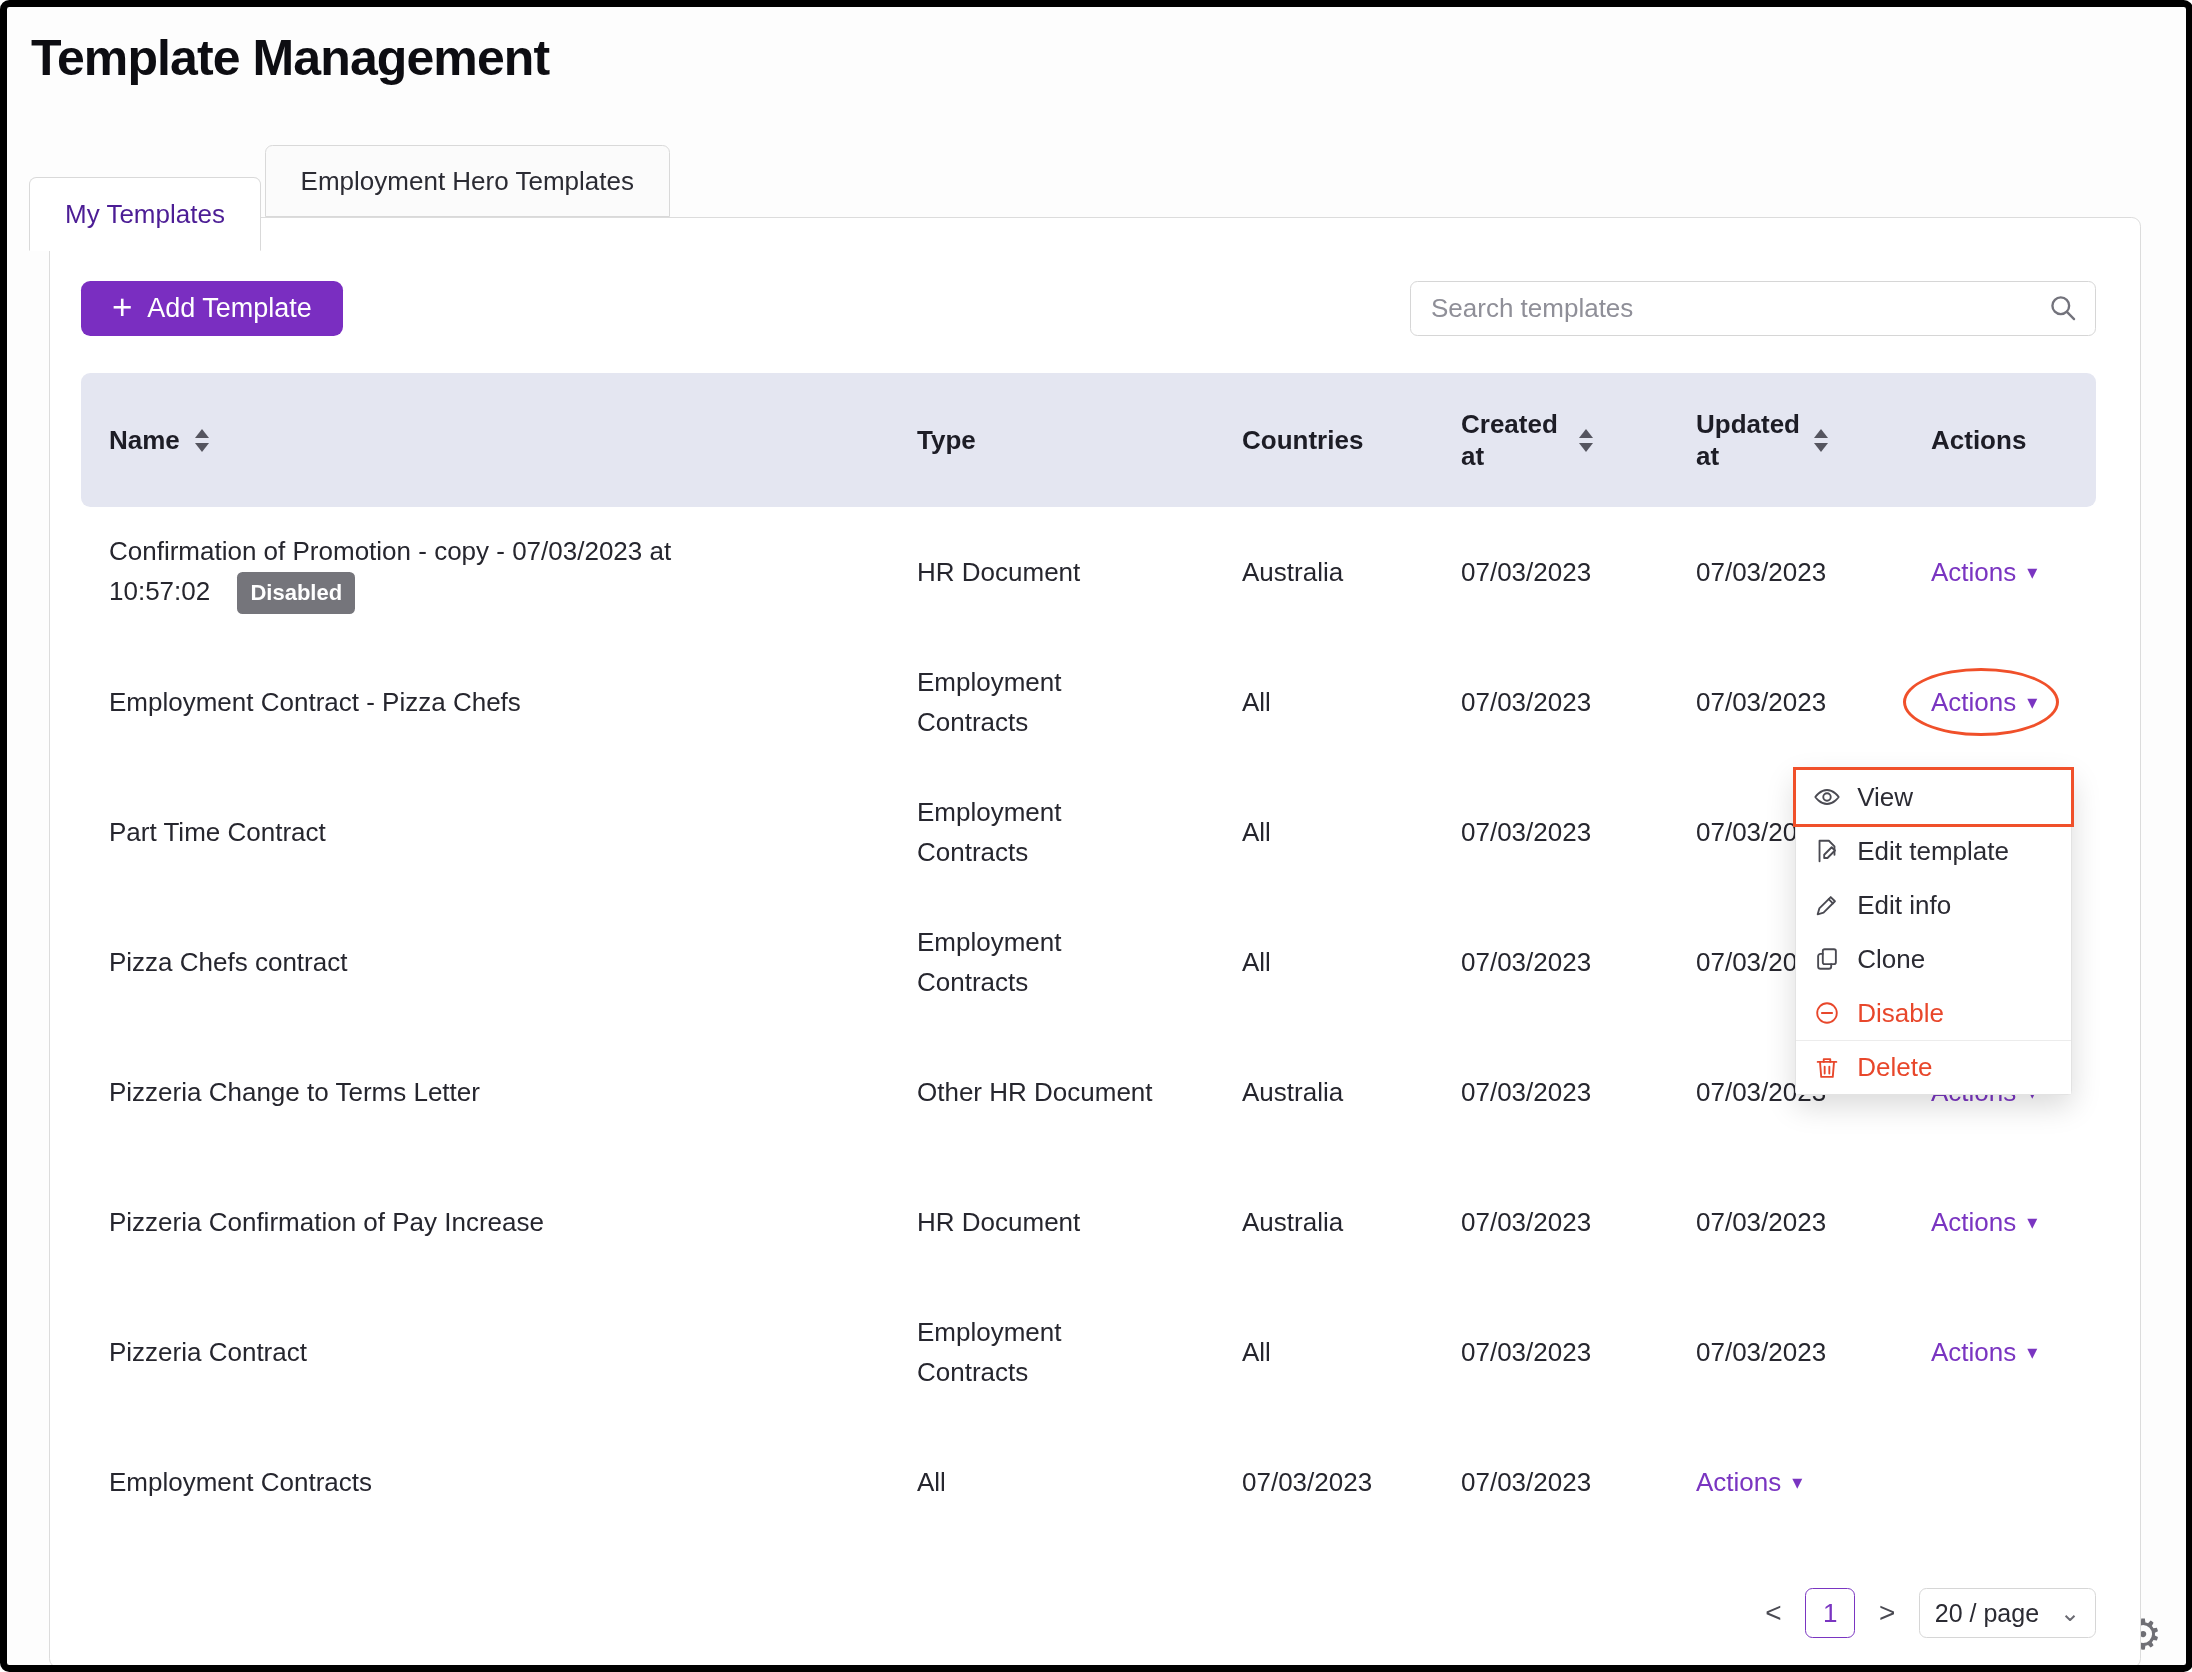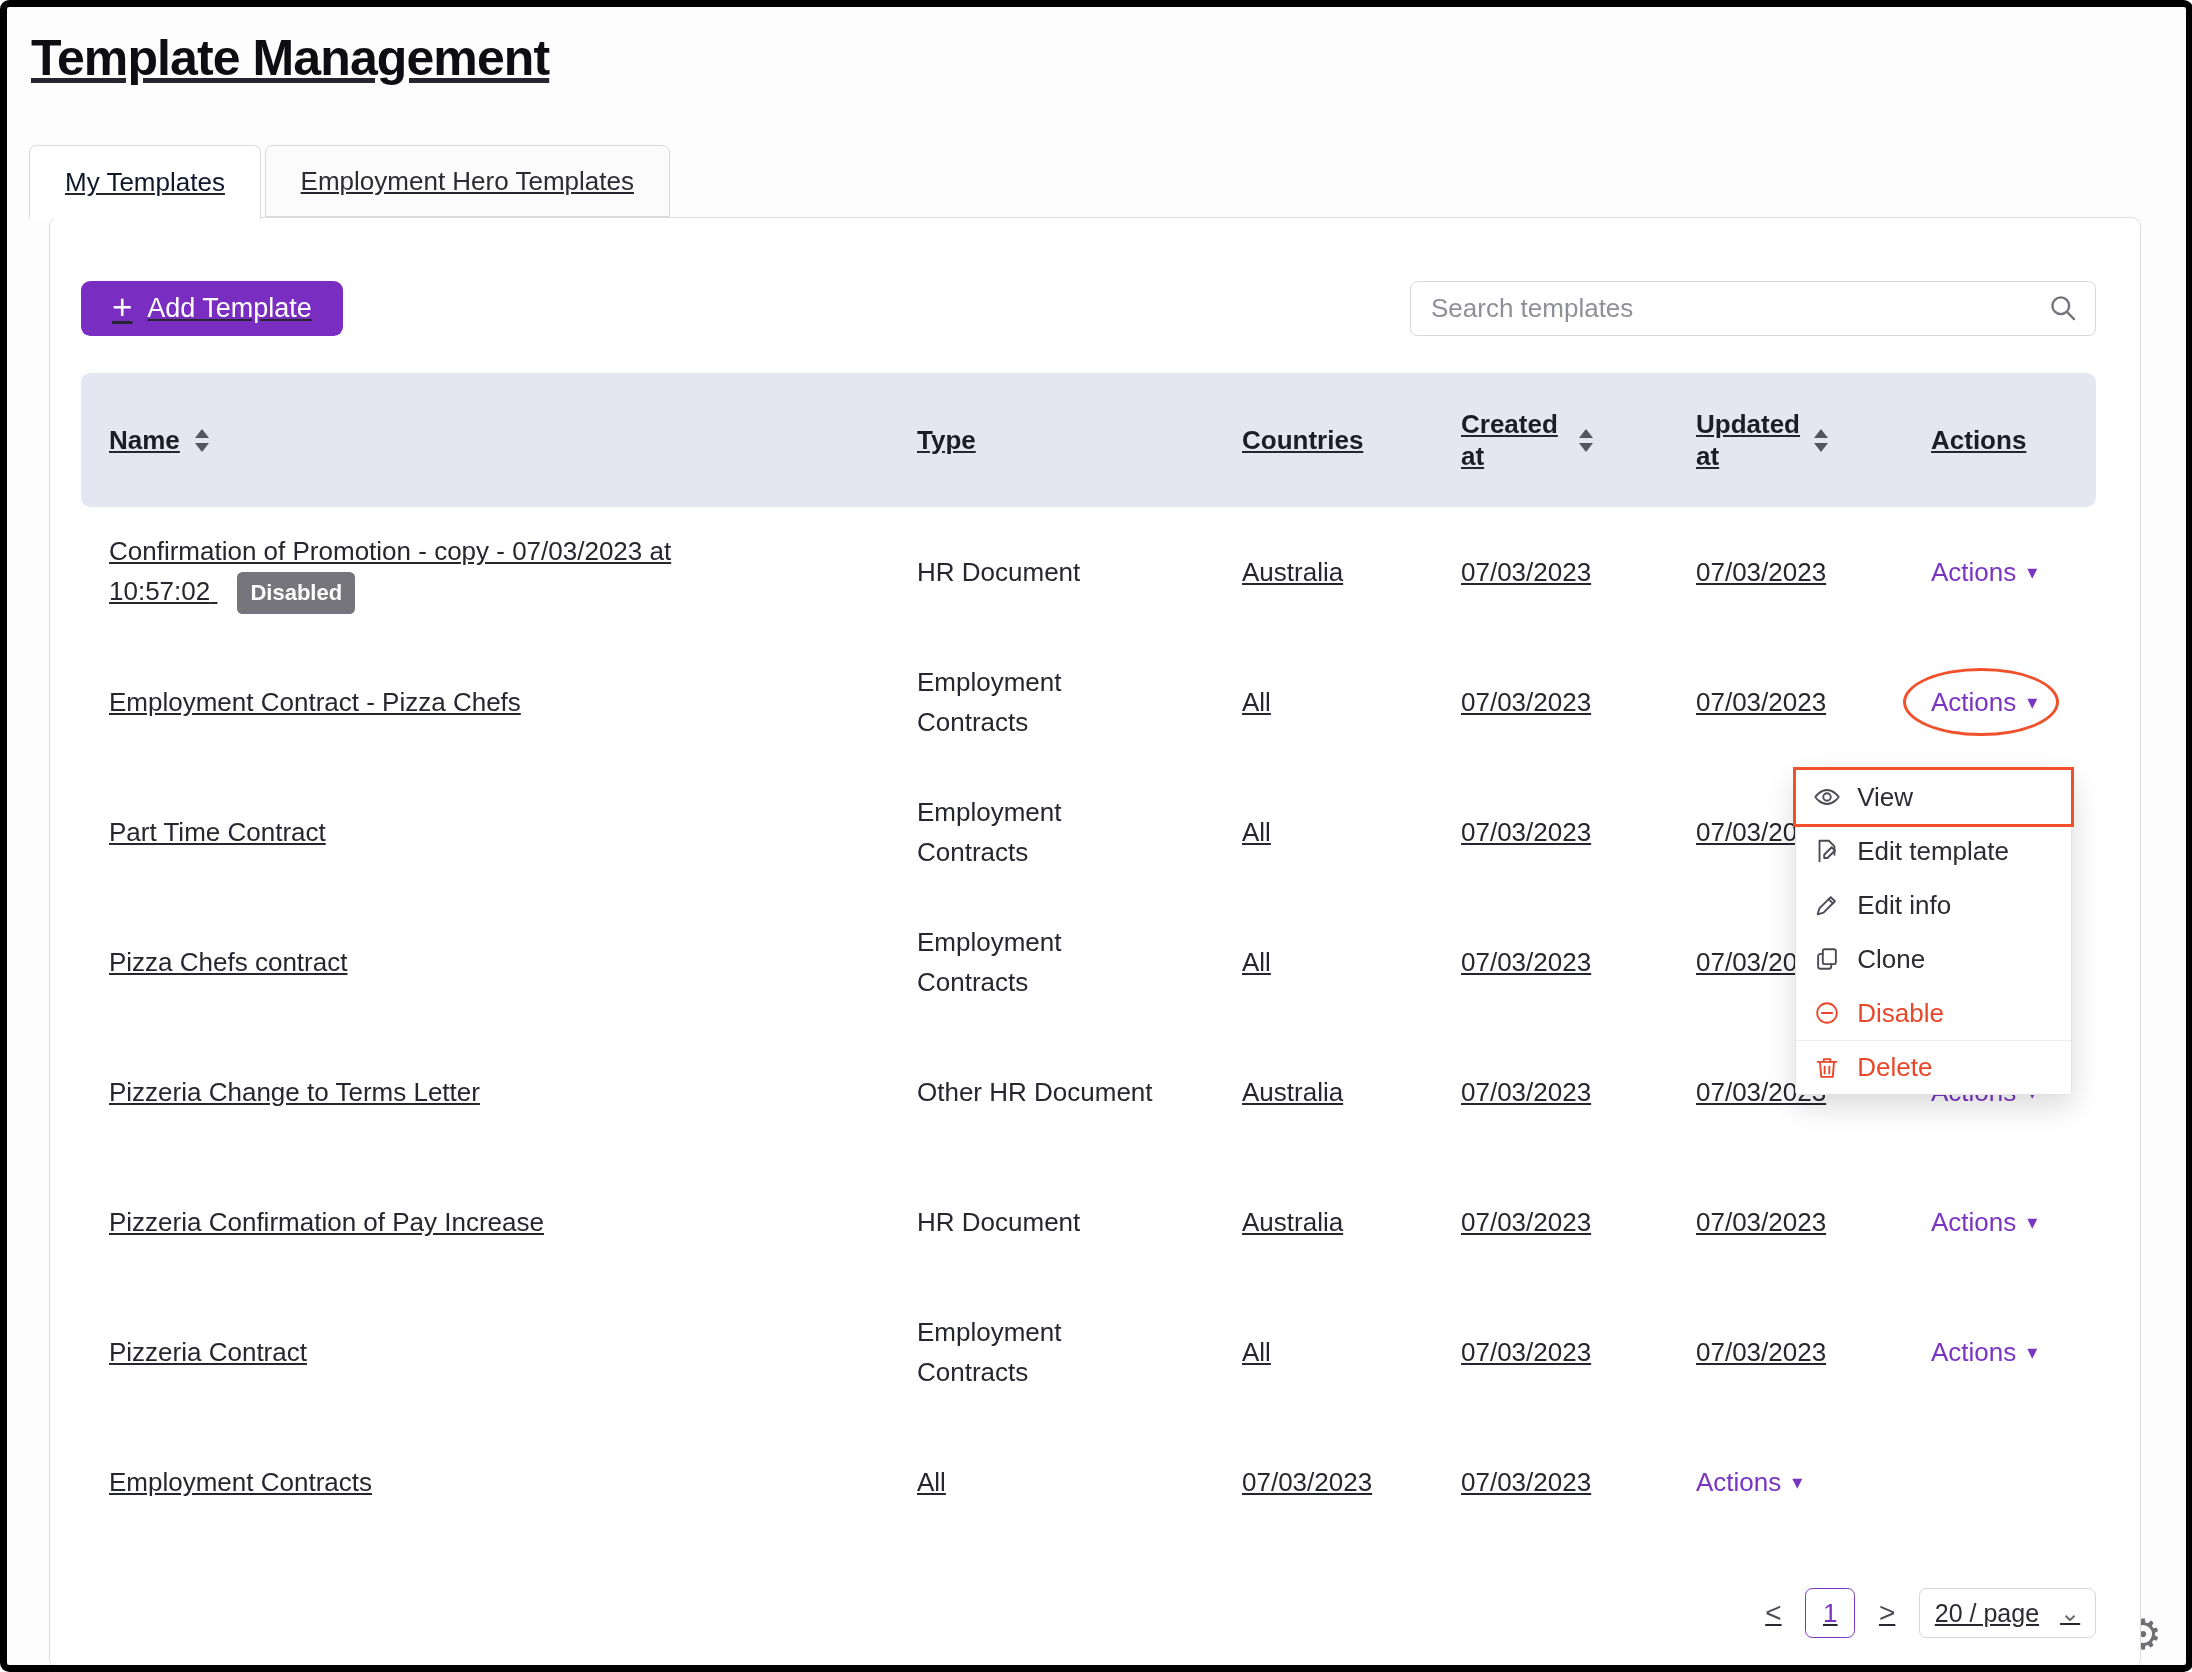--- a/index.html
+++ b/index.html
@@ -1,32 +1,32 @@
 <!DOCTYPE html>
 <html style="font-size:14.8px"><head>
 <meta charset="utf-8">
 <style>
   * { margin:0; padding:0; box-sizing:border-box; }
   html, body { background:#ffffff; }
   body { font-family:"Liberation Sans","DejaVu Sans",sans-serif; color:#26262e; }
 
   .frame { position:relative; width:2193px; height:1672px; border:7.4px solid #000;
-           border-radius:9.2px; background:#fdfdfd; padding-top:16.6px; overflow:hidden;text-decoration:underline; }
+           border-radius:9.2px; background:#fdfdfd; padding-top:16.6px; overflow:hidden; }
 
   .page-title { margin:3.7px 0 0 24px; font-size:50px; line-height:63px; font-weight:700;
                 letter-spacing:-0.9px; color:#0d0d12; }
 
   
   .tabs { display:flex; margin:55px 0 0 22px; position:relative; z-index:3; height:72px; }
   .tab { display:flex; align-items:center; padding:0 35px; font-size:26px;
          border:1.8px solid #d9d9d9; border-radius:7.4px 7.4px 0 0; background:#fbfbfb;
          color:#2b2b33; cursor:pointer; }
   .tab + .tab { margin-left:3.7px; }
-  .tab.active { background:#fff; color:#0f172a; border-bottom:1.8px solid #fff;
-                height:74px; margin-bottom:-1.8px; }
+  .tab.active { background:#fff; color:#4c1d95; border-bottom:1.8px solid #fff;
+                height:74px; margin-bottom:-1.8px;margin-top:32px; }
 
   
   .card { position:relative; z-index:1; margin:0 42px; width:2092px; height:1451px;
           background:#fff; border:1.8px solid #dcdcdc; border-radius:9.2px;
           padding:63px 44px 28px 31px; }
 
   
   .toolbar { display:flex; justify-content:space-between; align-items:center; }
   .btn-add { display:inline-flex; align-items:center; gap:14.8px; height:55px; padding:0 31px;
              background:#7A2EC1; color:#fff; border:none; border-radius:9.2px; font-size:27px;

